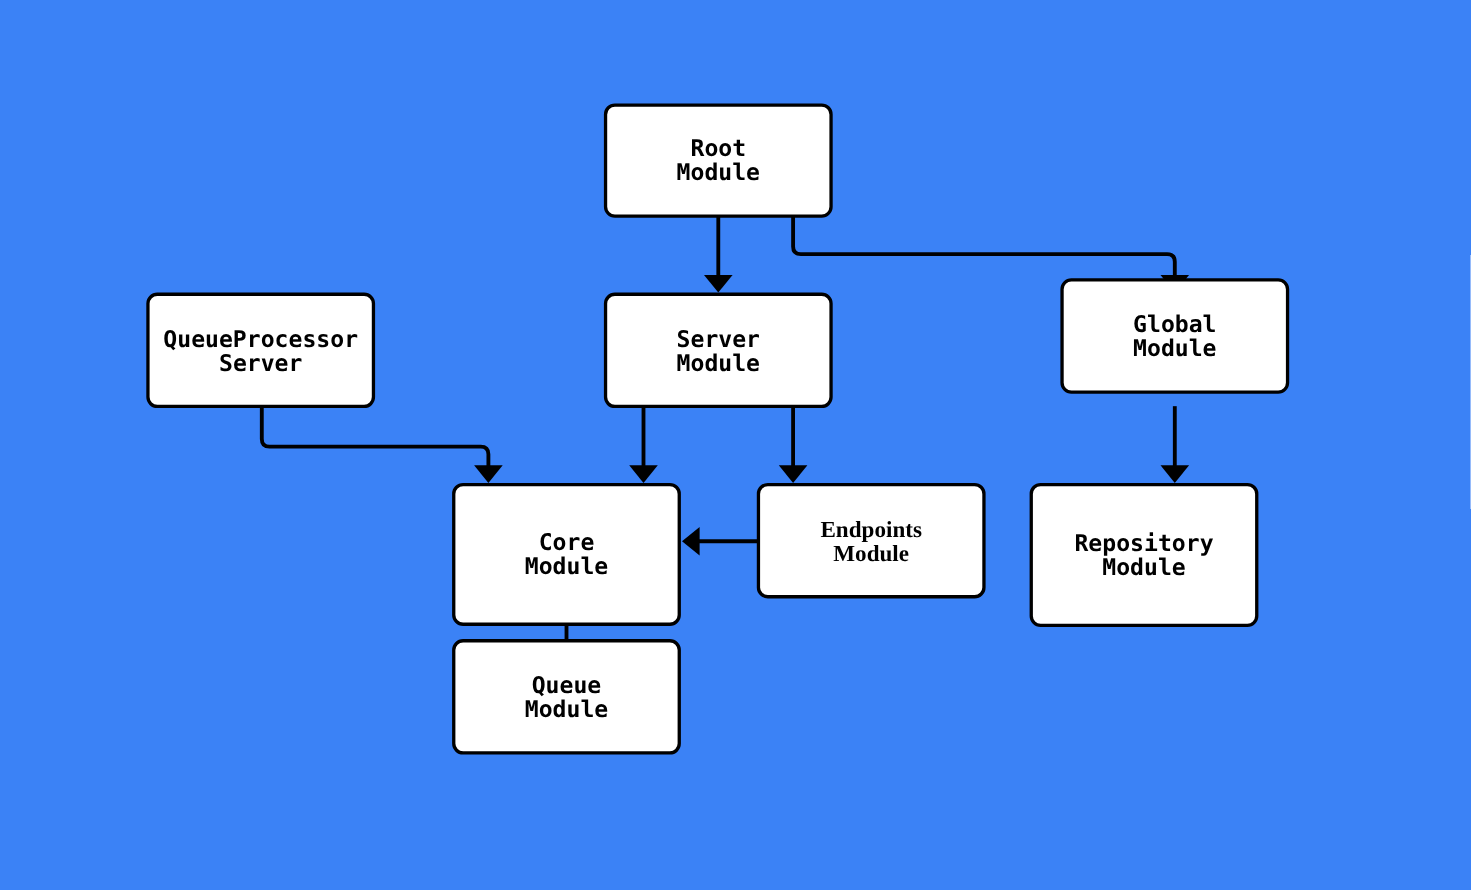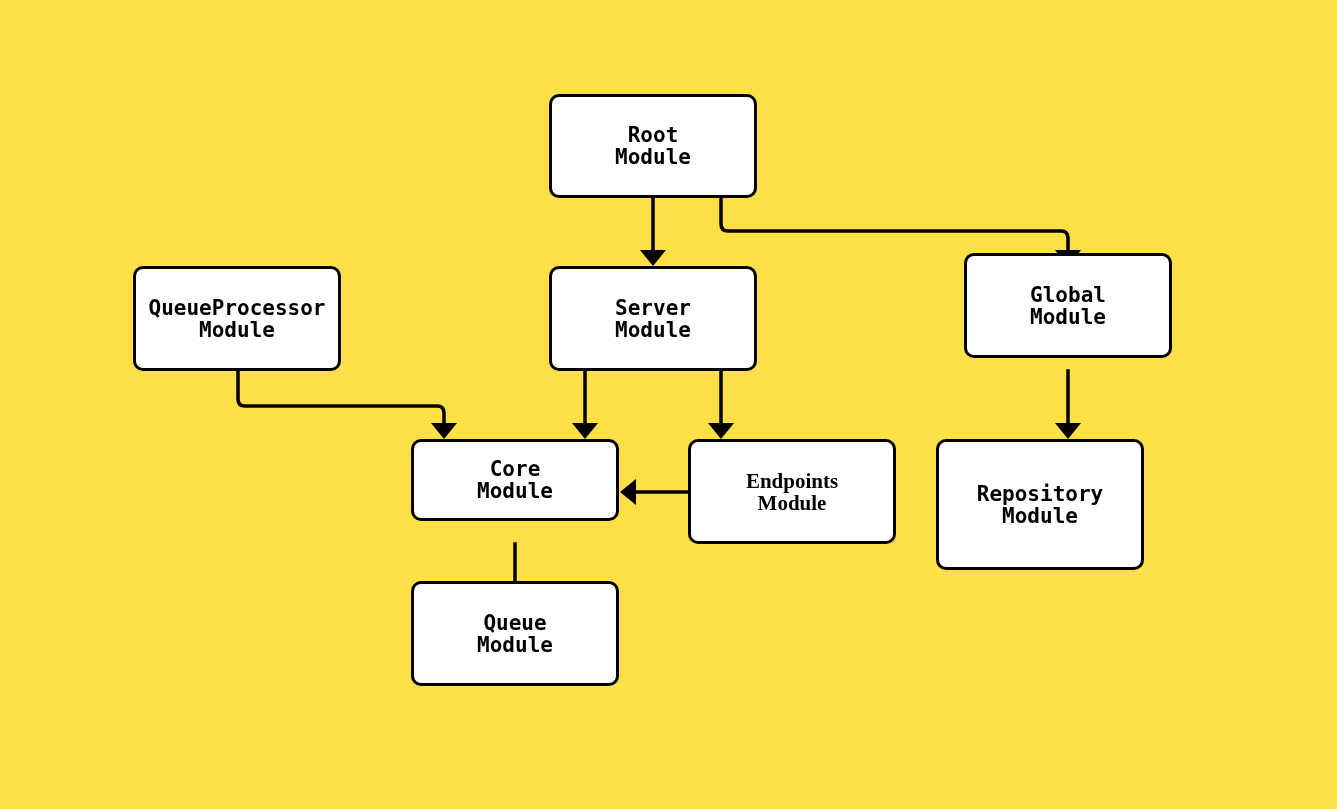--- a/index.html
+++ b/index.html
@@ -4,21 +4,21 @@
 <style>
   html, body {
     margin: 0;
     padding: 0;
     background: #ffffff;
   }
   #canvas {
     position: relative;
     width: 1337px;
     height: 809px;
-    background: #fde047;
+    background: #3b82f6;
     overflow: hidden;
     font-family: "DejaVu Sans Mono", monospace;
   }
   #edge-layer {
     position: absolute;
     left: 0;
     top: 0;
     width: 1337px;
     height: 809px;
   }
@@ -101,34 +101,34 @@
     </g>
   </svg>
 
   <div class="node" style="left:549px; top:94px;">
     <span class="node-label">Root
 Module</span>
   </div>
 
   <div class="node" style="left:133px; top:266px; height:105px;">
     <span class="node-label">QueueProcessor
-Module</span>
+Server</span>
   </div>
 
   <div class="node" style="left:549px; top:266px; height:105px;">
     <span class="node-label">Server
 Module</span>
   </div>
 
   <div class="node" style="left:964px; top:253px; height:105px;">
     <span class="node-label">Global
 Module</span>
   </div>
 
-  <div class="node" style="left:411px; top:439px; height:82px;">
+  <div class="node" style="left:411px; top:439px; height:130px;">
     <span class="node-label">Core
 Module</span>
   </div>
 
   <div class="node" style="left:688px; top:439px; height:105px;font-family:Liberation Serif, serif;">
     <span class="node-label">Endpoints
 Module</span>
   </div>
 
   <div class="node" style="left:936px; top:439px; height:131px;">

